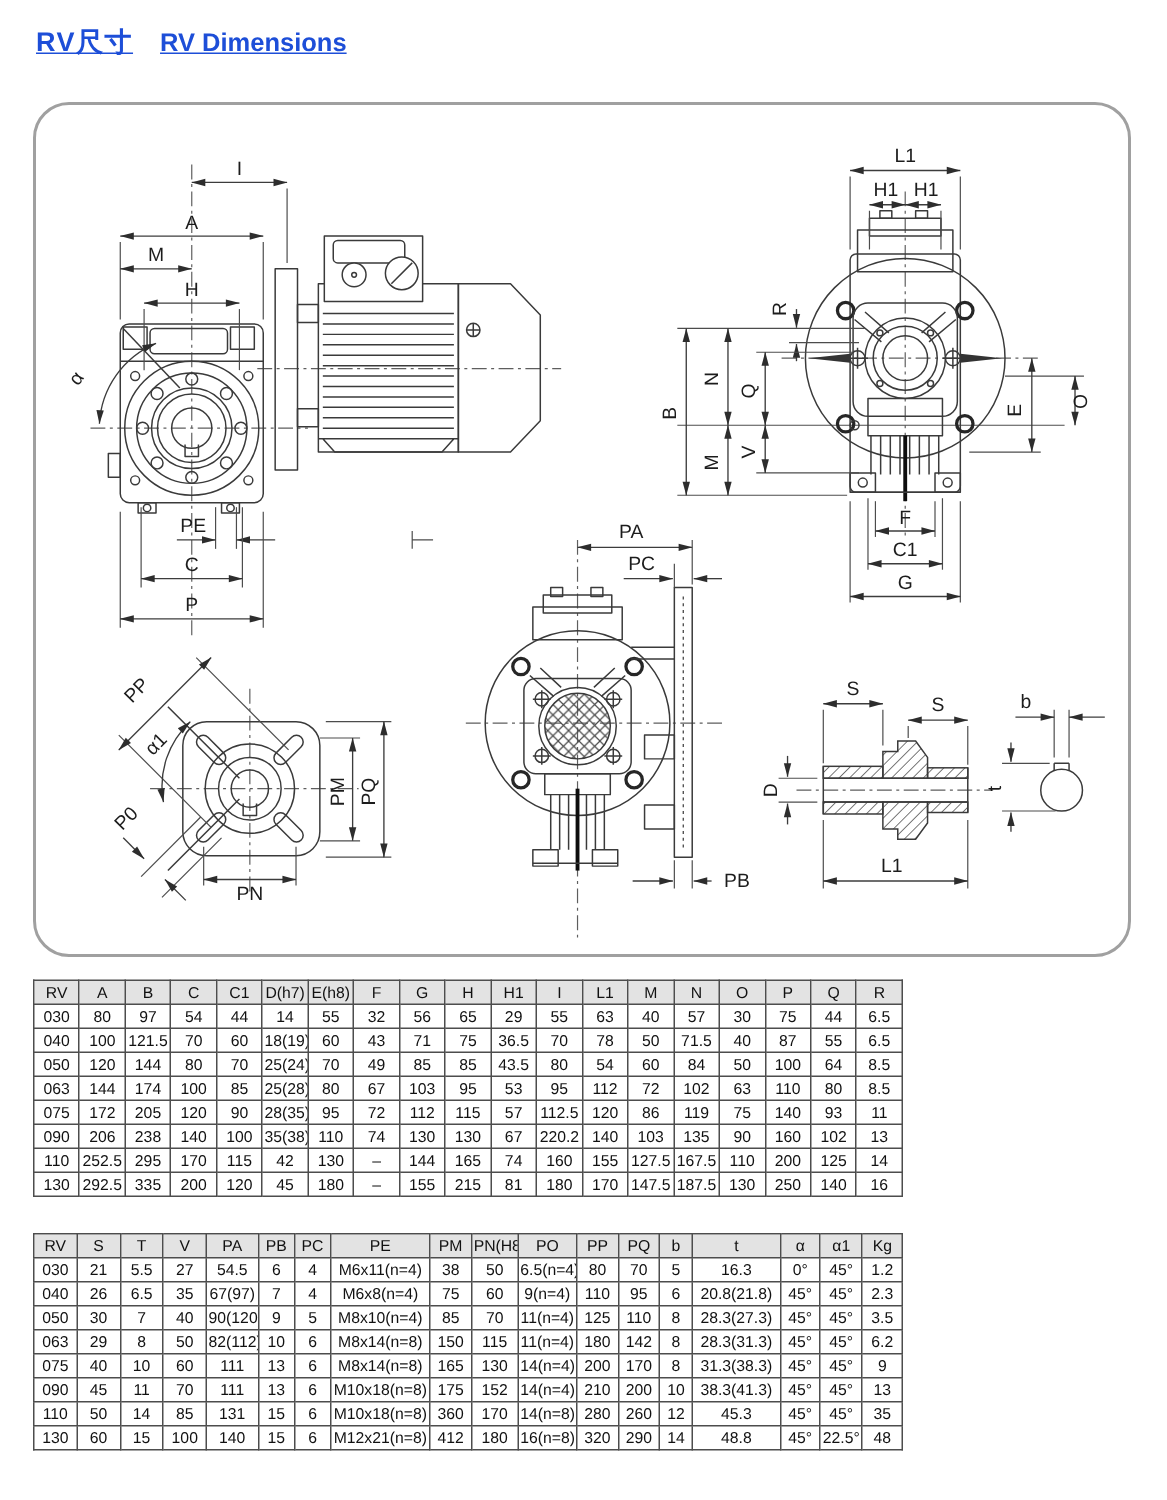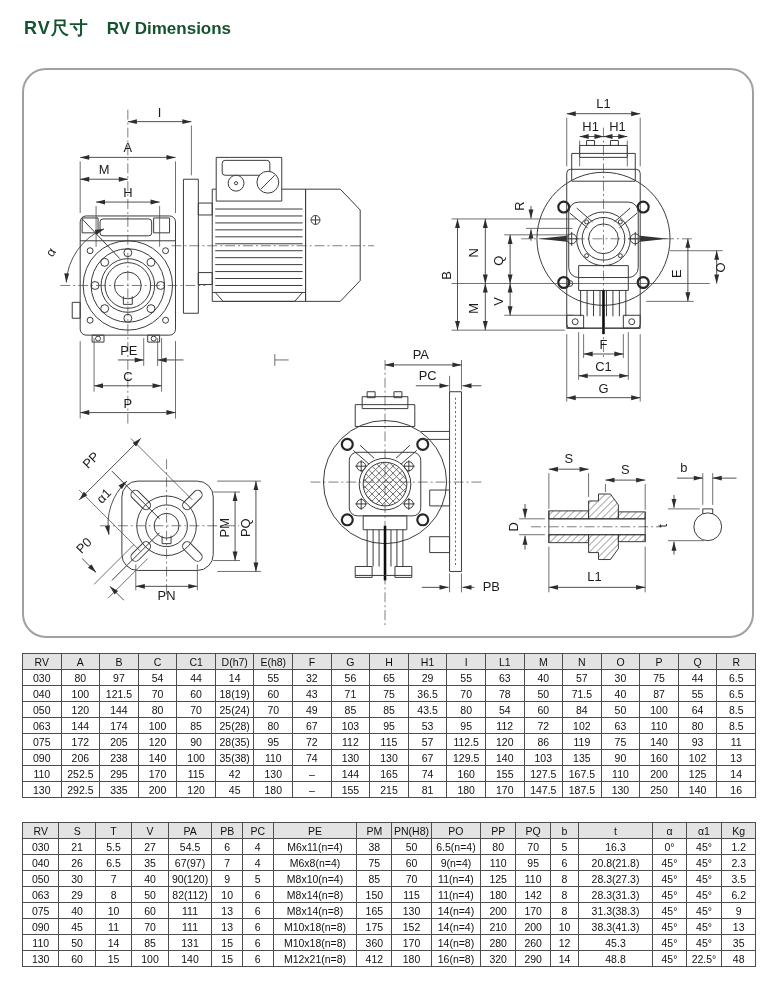--- a/index.html
+++ b/index.html
@@ -1,35 +1,35 @@
 <!DOCTYPE html>
 <html><head>
 <meta charset="utf-8">
 <style>
   html,body{margin:0;padding:0;background:#fff;}
   .page{position:relative;width:778px;height:1000px;background:#fff;overflow:hidden;
         font-family:"Liberation Sans",sans-serif;}
-  .title{position:absolute;left:24px;top:16px;font-weight:bold;color:#14532d;white-space:nowrap;}
+  .title{position:absolute;left:24px;top:16px;font-weight:bold;color:#1d4ed8;white-space:nowrap;text-decoration:underline;}
   .title .zh{font-size:18px;letter-spacing:1px;}
   .title .en{font-size:17px;margin-left:18px;}
   .panel{position:absolute;left:22px;top:68px;width:732px;height:570px;
          border:2px solid #a0a0a0;border-radius:24px;box-sizing:border-box;}
   .panel svg{position:absolute;left:0;top:0;}
   
   .ln{fill:none;stroke:#3a3a3a;stroke-width:1;stroke-linejoin:round;}
   .lnw{fill:#fff;stroke:#3a3a3a;stroke-width:1;stroke-linejoin:round;}
   .bolt{fill:none;stroke:#262626;stroke-width:2.2;}
   .cl{fill:none;stroke:#5e5e5e;stroke-width:0.8;stroke-dasharray:10 3 2 3;}
   .ext{fill:none;stroke:#4c4c4c;stroke-width:0.8;}
   .dim{fill:none;stroke:#3c3c3c;stroke-width:0.9;}
   .dotl{fill:none;stroke:#4c4c4c;stroke-width:0.9;stroke-dasharray:2 2.5;}
   .shaft{fill:none;stroke:#0d0d0d;stroke-width:2.6;}
   .lbl{font-family:"Liberation Sans",sans-serif;font-size:13px;fill:#1c1c1c;text-anchor:middle;}
   
-  .dimtable{position:absolute;left:22px;width:734px;border-collapse:collapse;table-layout:fixed;
+  .dimtable{position:absolute;left:22px;width:580px;border-collapse:collapse;table-layout:fixed;
             font-size:10.5px;color:#111;border-radius:16px;}
   .dimtable th,.dimtable td{border:1px solid #4d4d4d;text-align:center;vertical-align:middle;
             height:15px;padding:0 1px;font-weight:normal;overflow:hidden;white-space:nowrap;}
   .dimtable th{background:#e3e3e3;}
   #t1{top:653px;}
   #t2{top:822px;}
 </style>
 </head>
 <body>
 
@@ -506,21 +506,21 @@
           <td>206</td>
           <td>238</td>
           <td>140</td>
           <td>100</td>
           <td>35(38)</td>
           <td>110</td>
           <td>74</td>
           <td>130</td>
           <td>130</td>
           <td>67</td>
-          <td>129.5</td>
+          <td>220.2</td>
           <td>140</td>
           <td>103</td>
           <td>135</td>
           <td>90</td>
           <td>160</td>
           <td>102</td>
           <td>13</td>
         </tr>
         <tr>
           <td>110</td>

